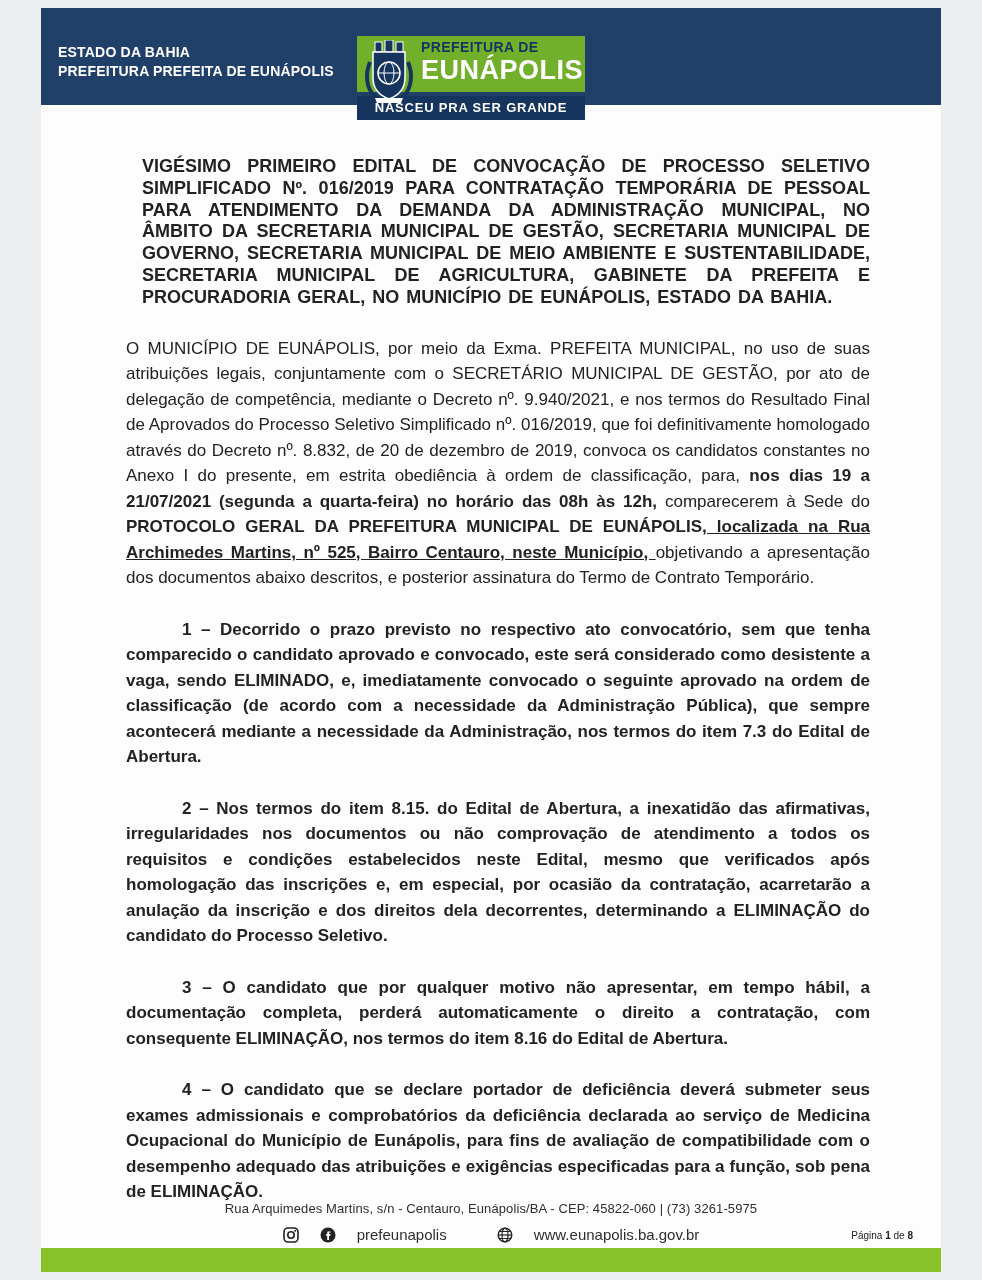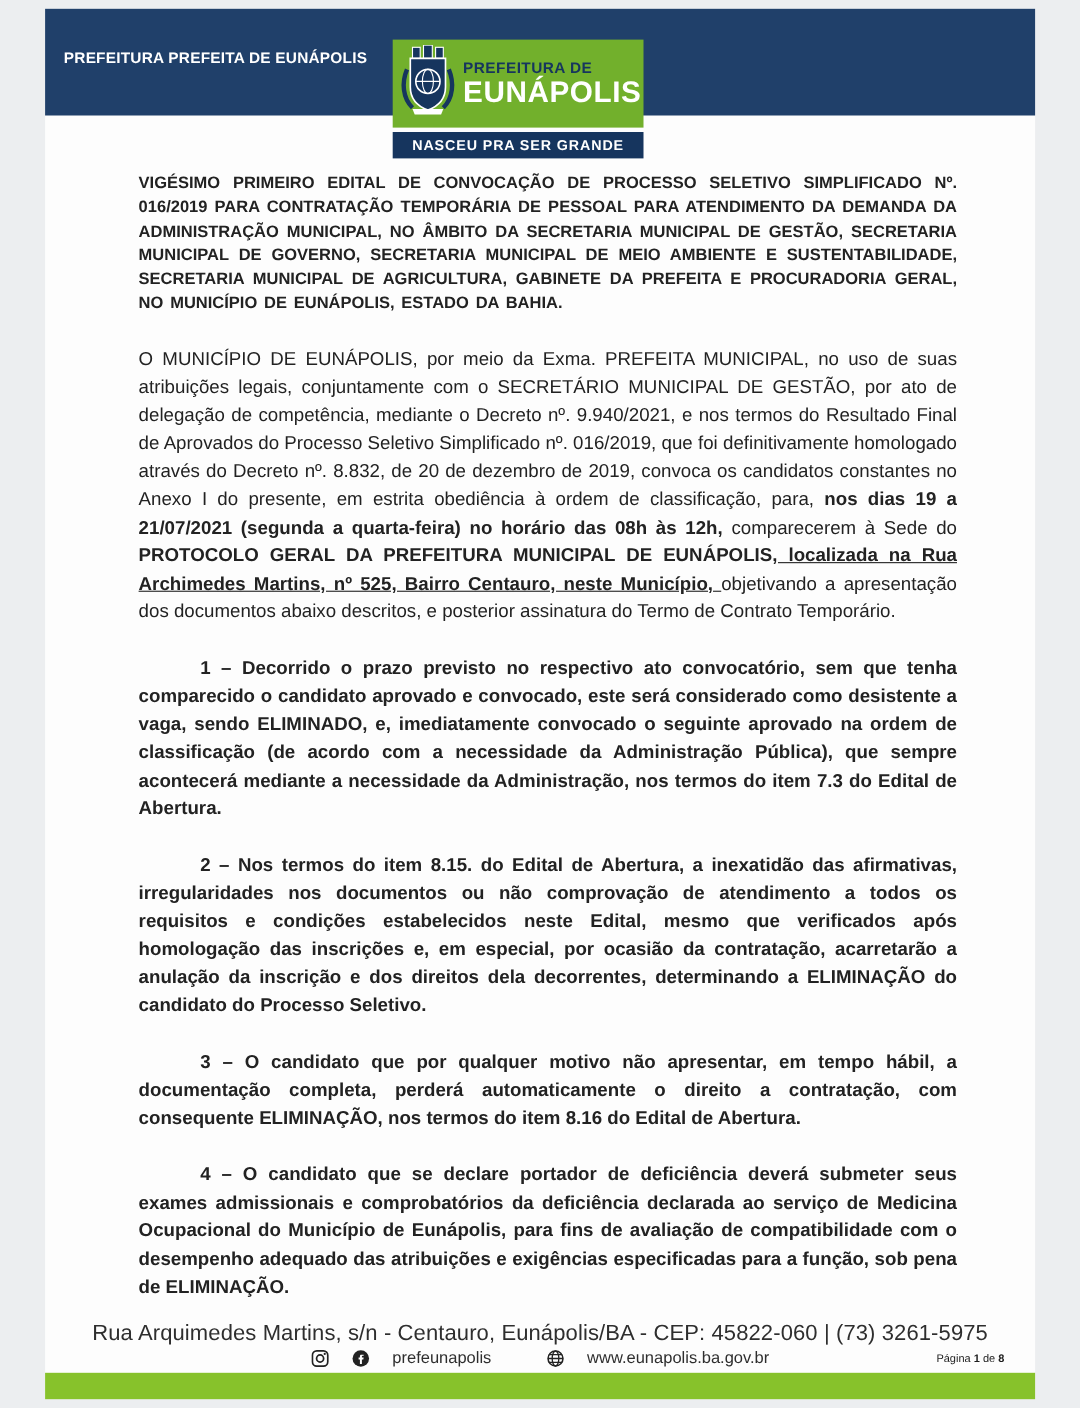--- a/index.html
+++ b/index.html
@@ -13,56 +13,57 @@
   *{box-sizing:border-box;}
   body{margin:0;background:var(--canvas-bg);font-family:"Liberation Sans",sans-serif;}
   .canvas{position:relative;width:982px;height:1280px;background:var(--canvas-bg);overflow:hidden;}
   .page{position:absolute;left:41px;top:8px;width:900px;height:1264px;background:var(--page-bg);}
 
   
   .header-bar{position:absolute;left:0;top:0;width:100%;height:97px;background:var(--navy);}
   .org-block{position:absolute;left:17px;top:35px;color:#ffffff;font-weight:bold;
              font-size:14px;line-height:19px;letter-spacing:.2px;white-space:nowrap;}
   .logo{position:absolute;left:316px;top:28px;width:228px;z-index:2;}
-  .logo-badge{background:var(--logo-green);height:80px;display:flex;align-items:center;
+  .logo-badge{background:var(--logo-green);height:56px;display:flex;align-items:flex-start;
               padding:4px 10px 4px 6px;}
   .logo-text{margin-left:6px;line-height:1;}
   .logo-line1{color:#16355e;font-weight:bold;font-size:14px;letter-spacing:.4px;}
   .logo-line2{color:#ffffff;font-weight:bold;font-size:27px;letter-spacing:.5px;margin-top:3px;}
   .logo-tagline{margin-top:4px;background:#16355e;color:#ffffff;font-weight:bold;
                 font-size:13px;letter-spacing:.8px;text-align:center;padding:4px 0 5px;}
 
   
   .content{position:absolute;left:85px;top:148px;width:744px;color:var(--ink);
            font-size:17px;line-height:25.5px;text-align:justify;}
-  .doc-title{font-weight:bold;font-size:15px;line-height:21.8px;margin:0 0 27px 0;word-spacing:2px;}
+  .doc-title{font-weight:bold;font-size:18px;line-height:21.8px;margin:0 0 27px 16px;word-spacing:2px;}
   .para{margin:0 0 26px 0;}
   .item{text-indent:56px;font-weight:bold;}
   .b{font-weight:bold;}
   .u{text-decoration:underline;}
 
   
   .footer-address{position:absolute;left:0;width:100%;top:1193px;text-align:center;
-                  font-size:20px;color:#2e2e2e;letter-spacing:.1px;}
+                  font-size:13px;color:#2e2e2e;letter-spacing:.1px;}
   .footer-social{position:absolute;top:1218px;left:0;width:100%;display:flex;
                  justify-content:center;align-items:center;gap:21px;font-size:15px;color:#2e2e2e;}
   .footer-social .icon{display:inline-flex;align-items:center;}
   .footer-social .icon svg{display:block;}
   .page-indicator{position:absolute;right:28px;top:1222px;font-size:10px;color:#1d1d1d;}
   .page-indicator .num{font-weight:bold;}
   .footer-bar{position:absolute;left:0;bottom:0;width:100%;height:24px;background:var(--footer-green);}
 </style>
 </head>
 <body>
 
 <div class="canvas">
   <div class="page">
 
     <div class="header-bar">
       <div class="org-block">
+          <div>ESTADO DA BAHIA</div>
           <div>PREFEITURA PREFEITA DE EUNÁPOLIS</div>
         </div>
     </div>
 
     <div class="logo">
       <div class="logo-badge">
         <span>
           <svg width="52" height="66" viewBox="0 0 52 66">
 
             <path d="M7 22 C2 34 3 48 12 57" stroke="#16355e" stroke-width="4" fill="none"></path>

